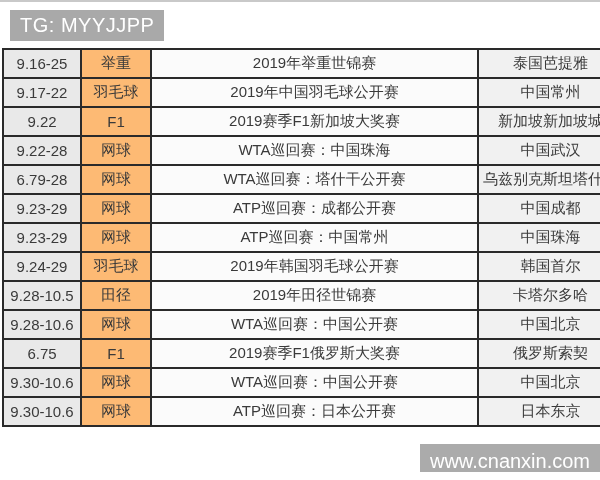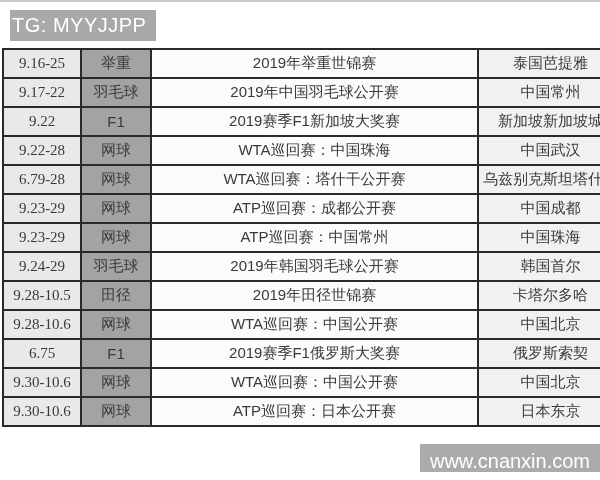--- a/index.html
+++ b/index.html
@@ -14,21 +14,21 @@
     position: absolute; left: 0; top: 0;
     width: 600px; height: 2px;
     background: #c9c9c9;
   }
   .tg-badge {
     position: absolute; left: 10px; top: 10px;
     height: 31px; min-width: 142px;
     background: #a9a9a9;
     color: #ffffff;
     font-size: 20px; line-height: 31px;
-    padding: 0 10px 0 2px;
+    padding: 0 10px 0 10px;
     box-sizing: border-box;
     letter-spacing: 0.5px;
     white-space: nowrap;
   }
   table.schedule {
     position: absolute; left: 2px; top: 48px;
     width: 596px;
     border-collapse: collapse;
     table-layout: fixed;
   }
@@ -36,22 +36,22 @@
     border: 2px solid #2a2a2a;
     text-align: center;
     vertical-align: middle;
     font-size: 15px;
     color: #3a3a3a;
     padding: 0 2px;
     height: 27px;
     overflow: hidden;
     white-space: nowrap;
   }
-  td.c-date  { width: 72px;  background: #e9e9e9; font-size: 15px; font-family: Liberation Serif, serif; }
-  td.c-sport { width: 64px;  background: #a3a3a3; }
+  td.c-date  { width: 72px;  background: #e9e9e9; font-size: 15px; }
+  td.c-sport { width: 64px;  background: #fdba74; }
   td.c-event { width: 321px; background: #fbfbfb; margin-top: 24px; }
   td.c-loc   { width: 139px; background: #f1f1f1; }
   .watermark {
     position: absolute; left: 420px; top: 444px;
     width: 180px; height: 28px;
     background: #ababab;
     color: #ffffff;
     font-size: 20px; line-height: 34px;
     text-align: center;
     white-space: nowrap;

